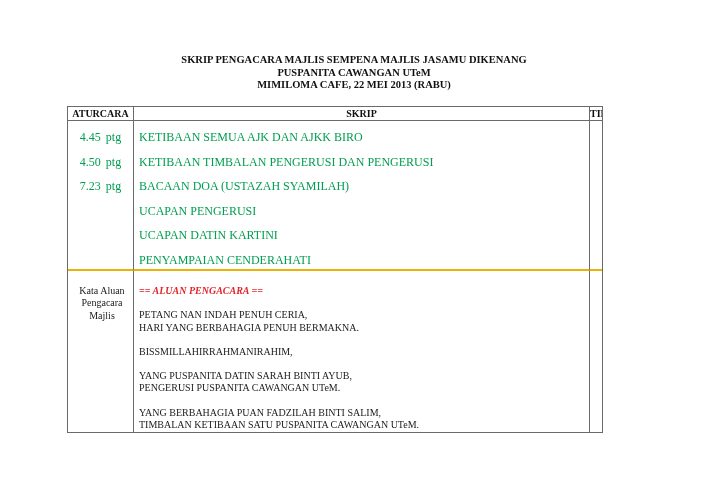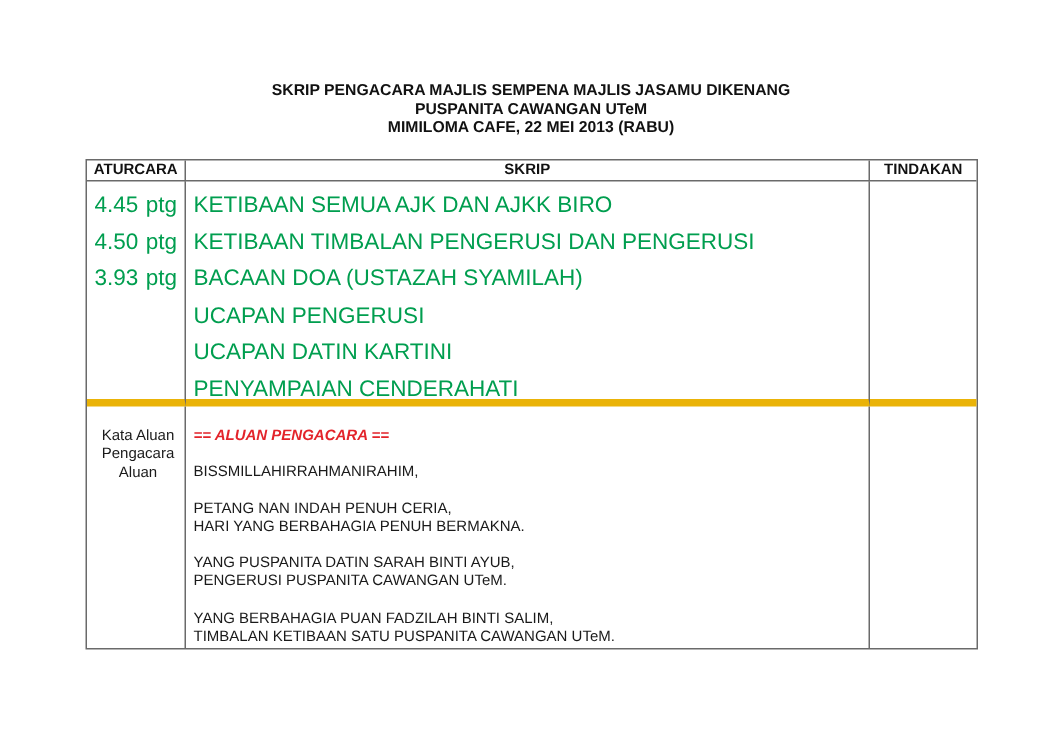--- a/index.html
+++ b/index.html
@@ -5,64 +5,64 @@
   html, body {
     margin: 0;
     padding: 0;
     background: #ffffff;
   }
   .page {
     position: relative;
     width: 708px;
     height: 500px;
     background: #ffffff;
-    font-family: Liberation Sans, sans-serif;
+    font-family: Liberation Serif, serif;
     color: #1a1a1a;
     overflow: hidden;
   }
   .doc-title {
     position: absolute;
     top: 54px;
     left: 0;
     width: 100%;
     text-align: center;
     font-weight: bold;
     font-size: 10.5px;
     line-height: 12.7px;
     color: #111111;
   }
   .tbl {
     position: absolute;
-    left: 57px;
+    left: 67px;
     top: 106px;
-    width: 595px;
+    width: 536px;
     box-sizing: border-box;
     display: grid;
     grid-template-columns: 66px 456px 1fr;
     grid-template-rows: 14px 150px 161px;
     border: 1px solid #6a6a6a;
   }
   .cell {
     box-sizing: border-box;
     overflow: hidden;
   }
   .col1, .col2 { border-right: 1px solid #6a6a6a; }
   .th {
     font-weight: bold;
     font-size: 10px;
     line-height: 13px;
     text-align: center;
     border-bottom: 1px solid #6a6a6a;
     color: #111111;
   }
   .s1 {
-    font-size: 15px;
+    font-size: 12px;
     line-height: 24.6px;
     padding-top: 4px;
-    border-bottom: 5px solid #eab308;
+    border-bottom: 2px solid #eab308;
   }
   .s1.times { text-align: center; }
   .s1.skrip { padding-left: 5px; }
   .green { color: #009E4F; }
   .time-unit { margin-left: 5px; }
   .s2at {
     font-size: 10px;
     line-height: 12.3px;
     padding: 14px 2px 0 5px;
     text-align: center;
@@ -94,45 +94,45 @@
 
   <div class="tbl">
 
     <div class="cell th col1">ATURCARA</div>
     <div class="cell th col2">SKRIP</div>
     <div class="cell th">TINDAKAN</div>
 
     <div class="cell s1 times green col1">
       <div><span>4.45</span><span class="time-unit">ptg</span></div>
       <div><span>4.50</span><span class="time-unit">ptg</span></div>
-      <div><span>3.93</span><span class="time-unit">ptg</span></div>
+      <div><span>7.23</span><span class="time-unit">ptg</span></div>
     </div>
     <div class="cell s1 skrip green col2">
       <div>KETIBAAN SEMUA AJK DAN AJKK BIRO</div>
       <div>KETIBAAN TIMBALAN PENGERUSI DAN PENGERUSI</div>
       <div>BACAAN DOA (USTAZAH SYAMILAH)</div>
       <div>UCAPAN PENGERUSI</div>
       <div>UCAPAN DATIN KARTINI</div>
       <div>PENYAMPAIAN CENDERAHATI</div>
     </div>
     <div class="cell s1"></div>
 
     <div class="cell s2at col1">
       <div>Kata Aluan</div>
       <div>Pengacara</div>
-      <div>Aluan</div>
+      <div>Majlis</div>
     </div>
     <div class="cell s2sk col2">
       <div class="mc-heading">== ALUAN PENGACARA ==</div>
       <div class="para">
-        <div>BISSMILLAHIRRAHMANIRAHIM,</div>
+        <div>PETANG NAN INDAH PENUH CERIA,</div>
+        <div>HARI YANG BERBAHAGIA PENUH BERMAKNA.</div>
       </div>
       <div class="para">
-        <div>PETANG NAN INDAH PENUH CERIA,</div>
-        <div>HARI YANG BERBAHAGIA PENUH BERMAKNA.</div>
+        <div>BISSMILLAHIRRAHMANIRAHIM,</div>
       </div>
       <div class="para">
         <div>YANG PUSPANITA DATIN SARAH BINTI AYUB,</div>
         <div>PENGERUSI PUSPANITA CAWANGAN UTeM.</div>
       </div>
       <div class="para">
         <div>YANG BERBAHAGIA PUAN FADZILAH BINTI SALIM,</div>
         <div>TIMBALAN KETIBAAN SATU PUSPANITA CAWANGAN UTeM.</div>
       </div>
     </div>

